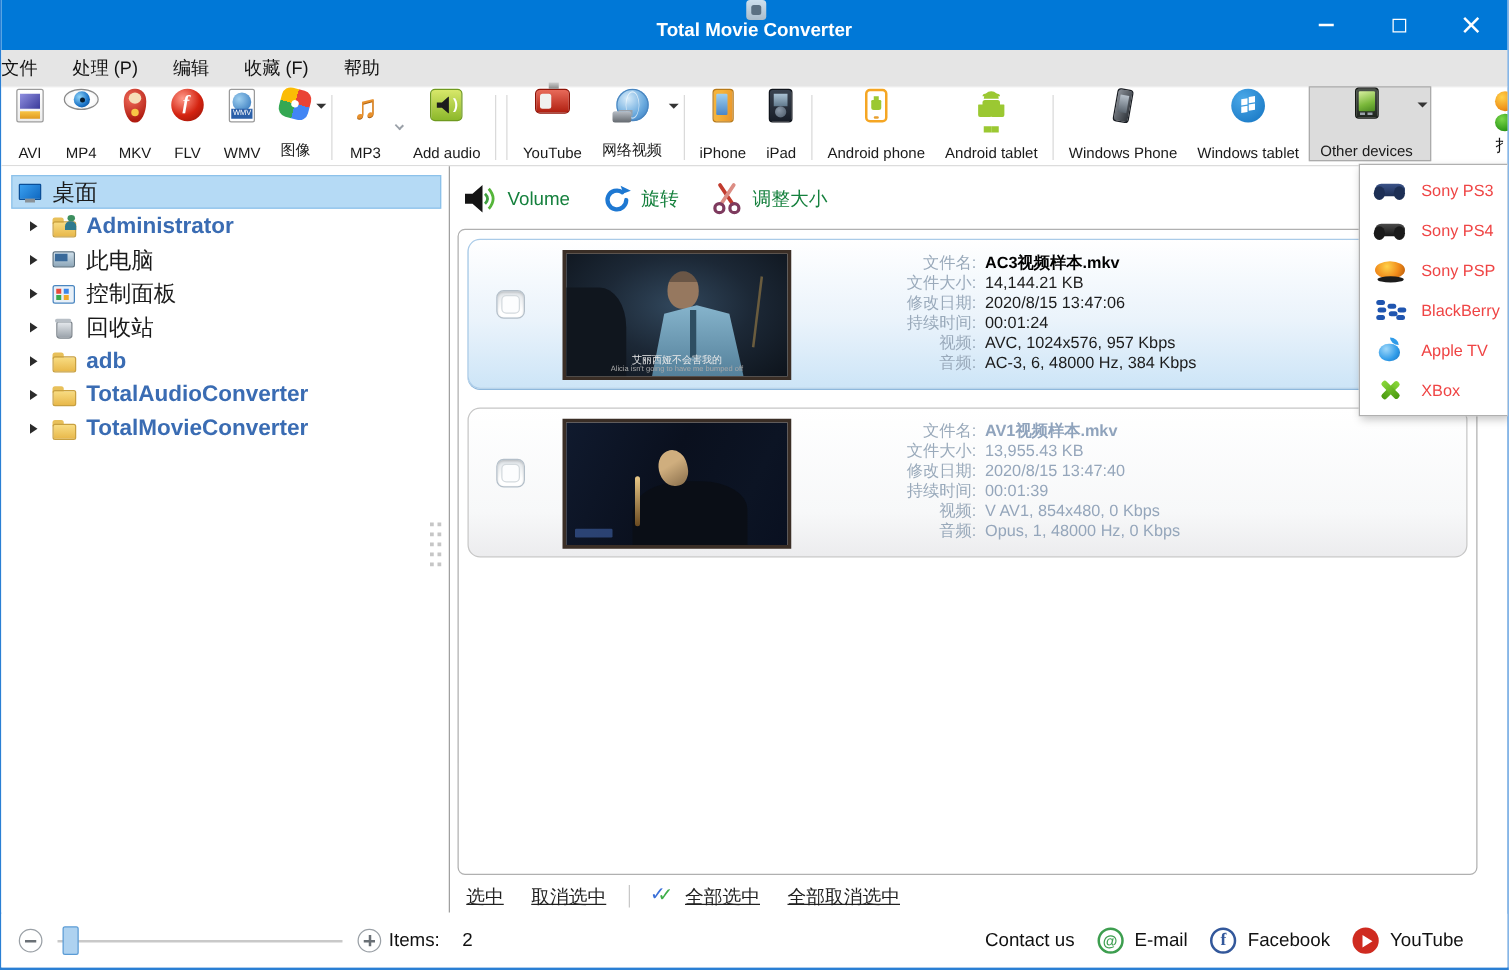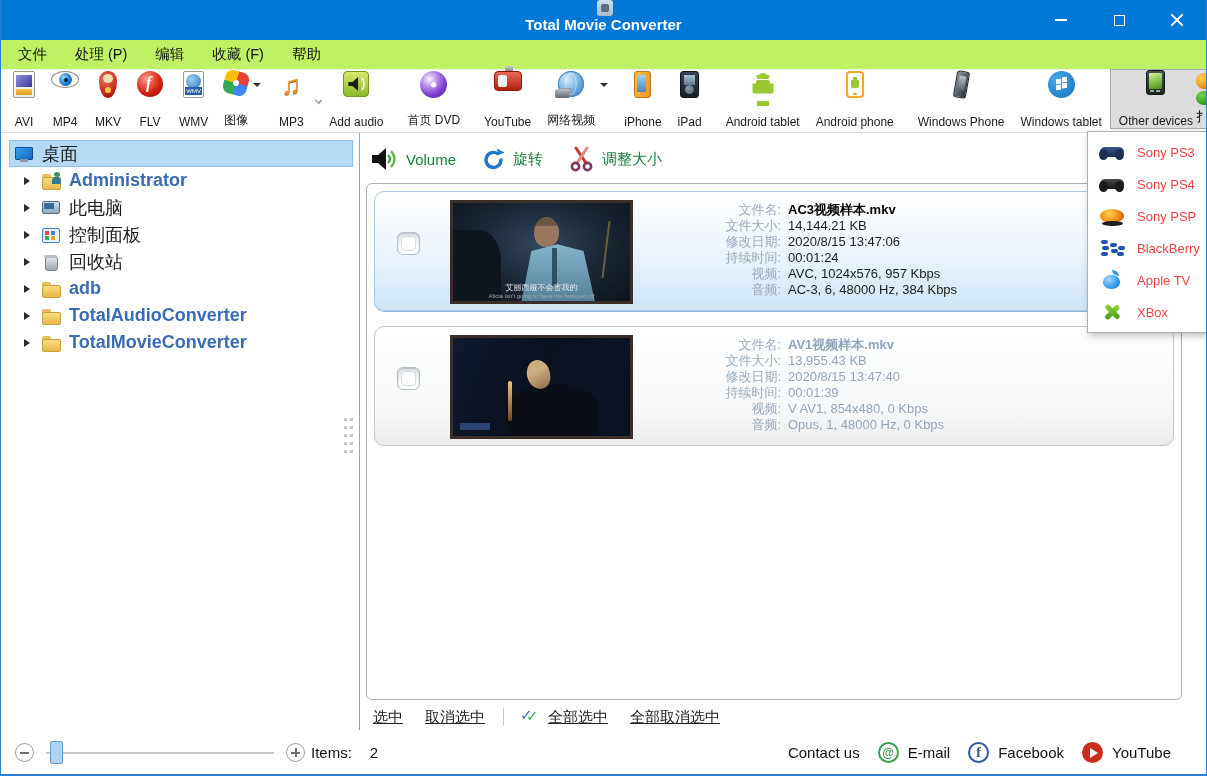--- a/index.html
+++ b/index.html
@@ -15,21 +15,21 @@
   .apptitle { color:#fff; font-weight:bold; font-size:15px; }
   .wctl { position:absolute; top:0; right:0; height:40px; display:flex; }
   .wbtn { width:58px; height:40px; display:flex; align-items:center; justify-content:center; position:relative; }
   .g-min { width:12px; height:2px; background:#fff; }
   .g-max { width:11px; height:11px; border:1.5px solid #fff; }
   .g-close { width:14px; height:14px; position:relative; }
   .g-close::before,.g-close::after { content:""; position:absolute; left:6px; top:-1px; width:2px; height:16px; background:#fff; }
   .g-close::before { transform:rotate(45deg);} .g-close::after { transform:rotate(-45deg);}
 
   
-  .menubar { position:absolute; left:0; top:40px; right:0; height:30px; background:#bef264; display:flex; align-items:center; gap:28px; padding-left:17px; font-size:14.5px; color:#111; border-bottom:1px solid #f0f0f0; }
+  .menubar { position:absolute; left:0; top:40px; right:0; height:30px; background:#e5e5e5; display:flex; align-items:center; gap:28px; font-size:14.5px; color:#111; border-bottom:1px solid #f0f0f0; }
   .menuitem { cursor:default; }
 
   
   .toolbar { position:absolute; left:0; top:70px; right:0; height:63px; background:#fff; border-bottom:1px solid #dcdcdc; display:flex; align-items:flex-end; padding:0 0 3px 4px; }
   .tbtn { display:flex; flex-direction:column; align-items:center; justify-content:space-between; height:58px; padding:0 8px; font-size:12px; color:#1a1a1a; position:relative; white-space:nowrap; }
   .tbtn .lbl { margin-top:3px; }
   .tsep { width:1px; height:52px; background:#dadada; margin:0 4px 1px 4px; align-self:flex-end; }
   .tbtn.pressed { background:#dcdcdc; border:1px solid #ababab; height:60px; }
   .dd { position:absolute; right:0; top:12px; width:0; height:0; border:4px solid transparent; border-top-color:#333; }
   .chev { position:absolute; right:-1px; top:26px; width:7px; height:7px; border-right:2px solid #9aa0a8; border-bottom:2px solid #9aa0a8; transform:rotate(45deg) scale(.8,.7); }
@@ -248,24 +248,20 @@
     <div class="tbtn" style="padding-right:16px">
         <span class="i i-mp3"></span>
         <span class="chev"></span>
         <span class="lbl">MP3</span>
       </div>
     <div class="tbtn">
         <span class="i i-addaudio"></span>
         <span class="lbl">Add audio</span>
       </div>
     <div class="tsep"></div>
-    <div class="tbtn">
-        <span class="i i-dvd"></span>
-        <span class="lbl">首页 DVD</span>
-      </div>
     <div class="tsep"></div>
     <div class="tbtn">
         <span class="i i-youtube"></span>
         <span class="lbl">YouTube</span>
       </div>
     <div class="tbtn" style="padding-right:13px">
         <span class="i i-webvideo"></span>
         <span class="dd"></span>
         <span class="lbl">网络视频</span>
       </div>
@@ -273,26 +269,26 @@
     <div class="tbtn">
         <span class="i i-iphone"></span>
         <span class="lbl">iPhone</span>
       </div>
     <div class="tbtn">
         <span class="i i-ipad"></span>
         <span class="lbl">iPad</span>
       </div>
     <div class="tsep"></div>
     <div class="tbtn">
+        <span class="i i-aphone"></span>
+        <span class="lbl">Android phone</span>
+      </div>
+    <div class="tbtn">
         <span class="i i-android"></span>
         <span class="lbl">Android tablet</span>
-      </div>
-    <div class="tbtn">
-        <span class="i i-aphone"></span>
-        <span class="lbl">Android phone</span>
       </div>
     <div class="tsep"></div>
     <div class="tbtn">
         <span class="i i-wphone"></span>
         <span class="lbl">Windows Phone</span>
       </div>
     <div class="tbtn">
         <span class="i i-wtablet"></span>
         <span class="lbl">Windows tablet</span>
       </div>

